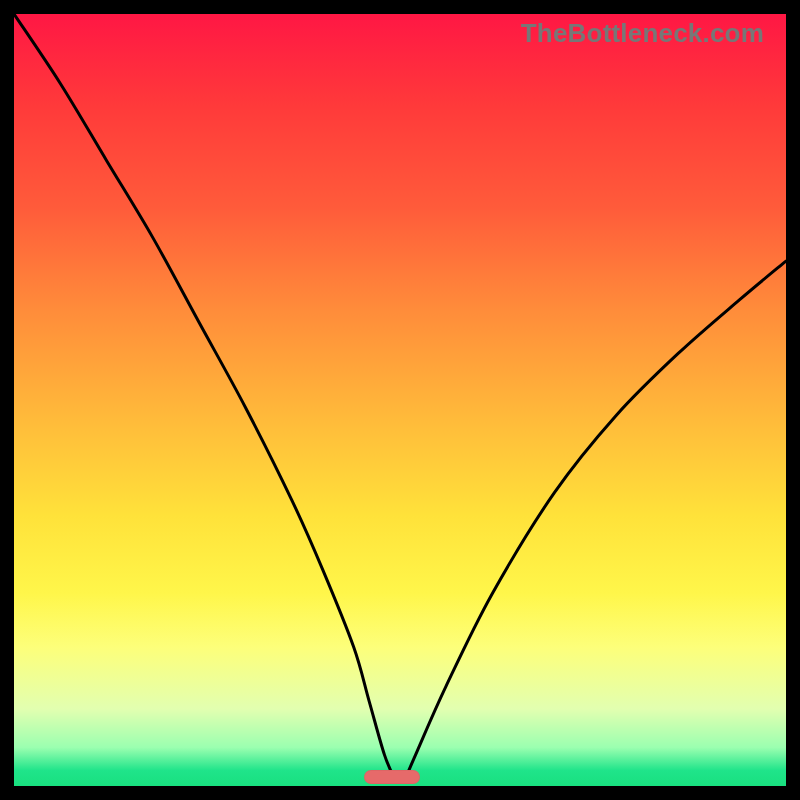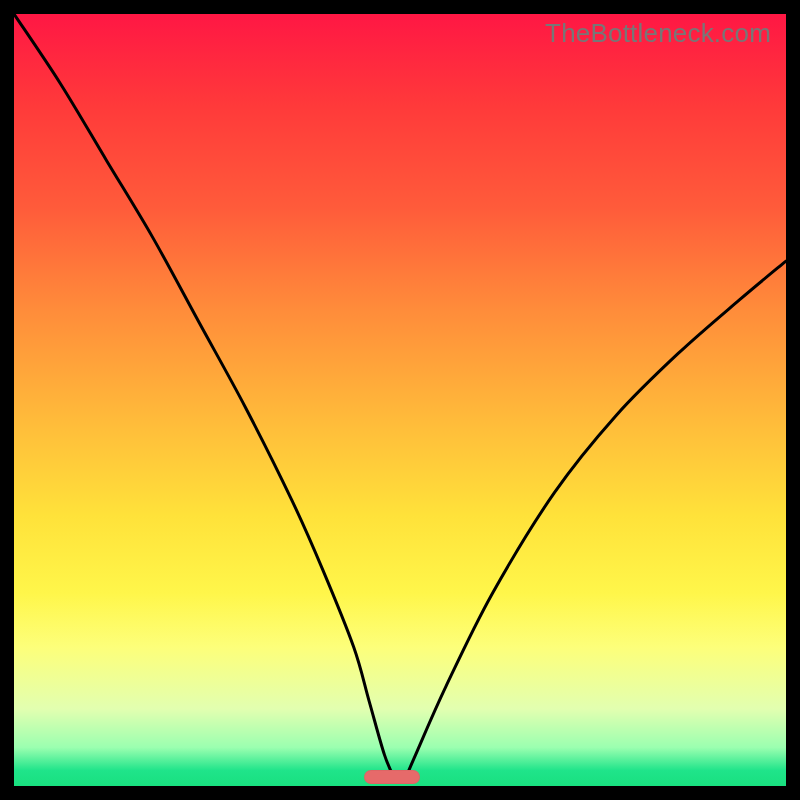--- a/index.html
+++ b/index.html
@@ -35,25 +35,25 @@
       #fdff7a 82%,
       #e2ffb0 90%,
       #9bffb0 95%,
       #1fe48a 98%,
       #19e07f 100%
     );
   }
   .watermark {
     position: absolute;
     top: 4px;
-    right: 15px;
+    right: 22px;
     color: #777;
     font-size: 26px;
     letter-spacing: 0.2px;
-    font-weight: 400;
+    font-weight: 700;
     user-select: none;
   }
   svg.curve {
     position: absolute;
     left: 0;
     top: 0;
     width: 772px;
     height: 772px;
   }
   .marker {

